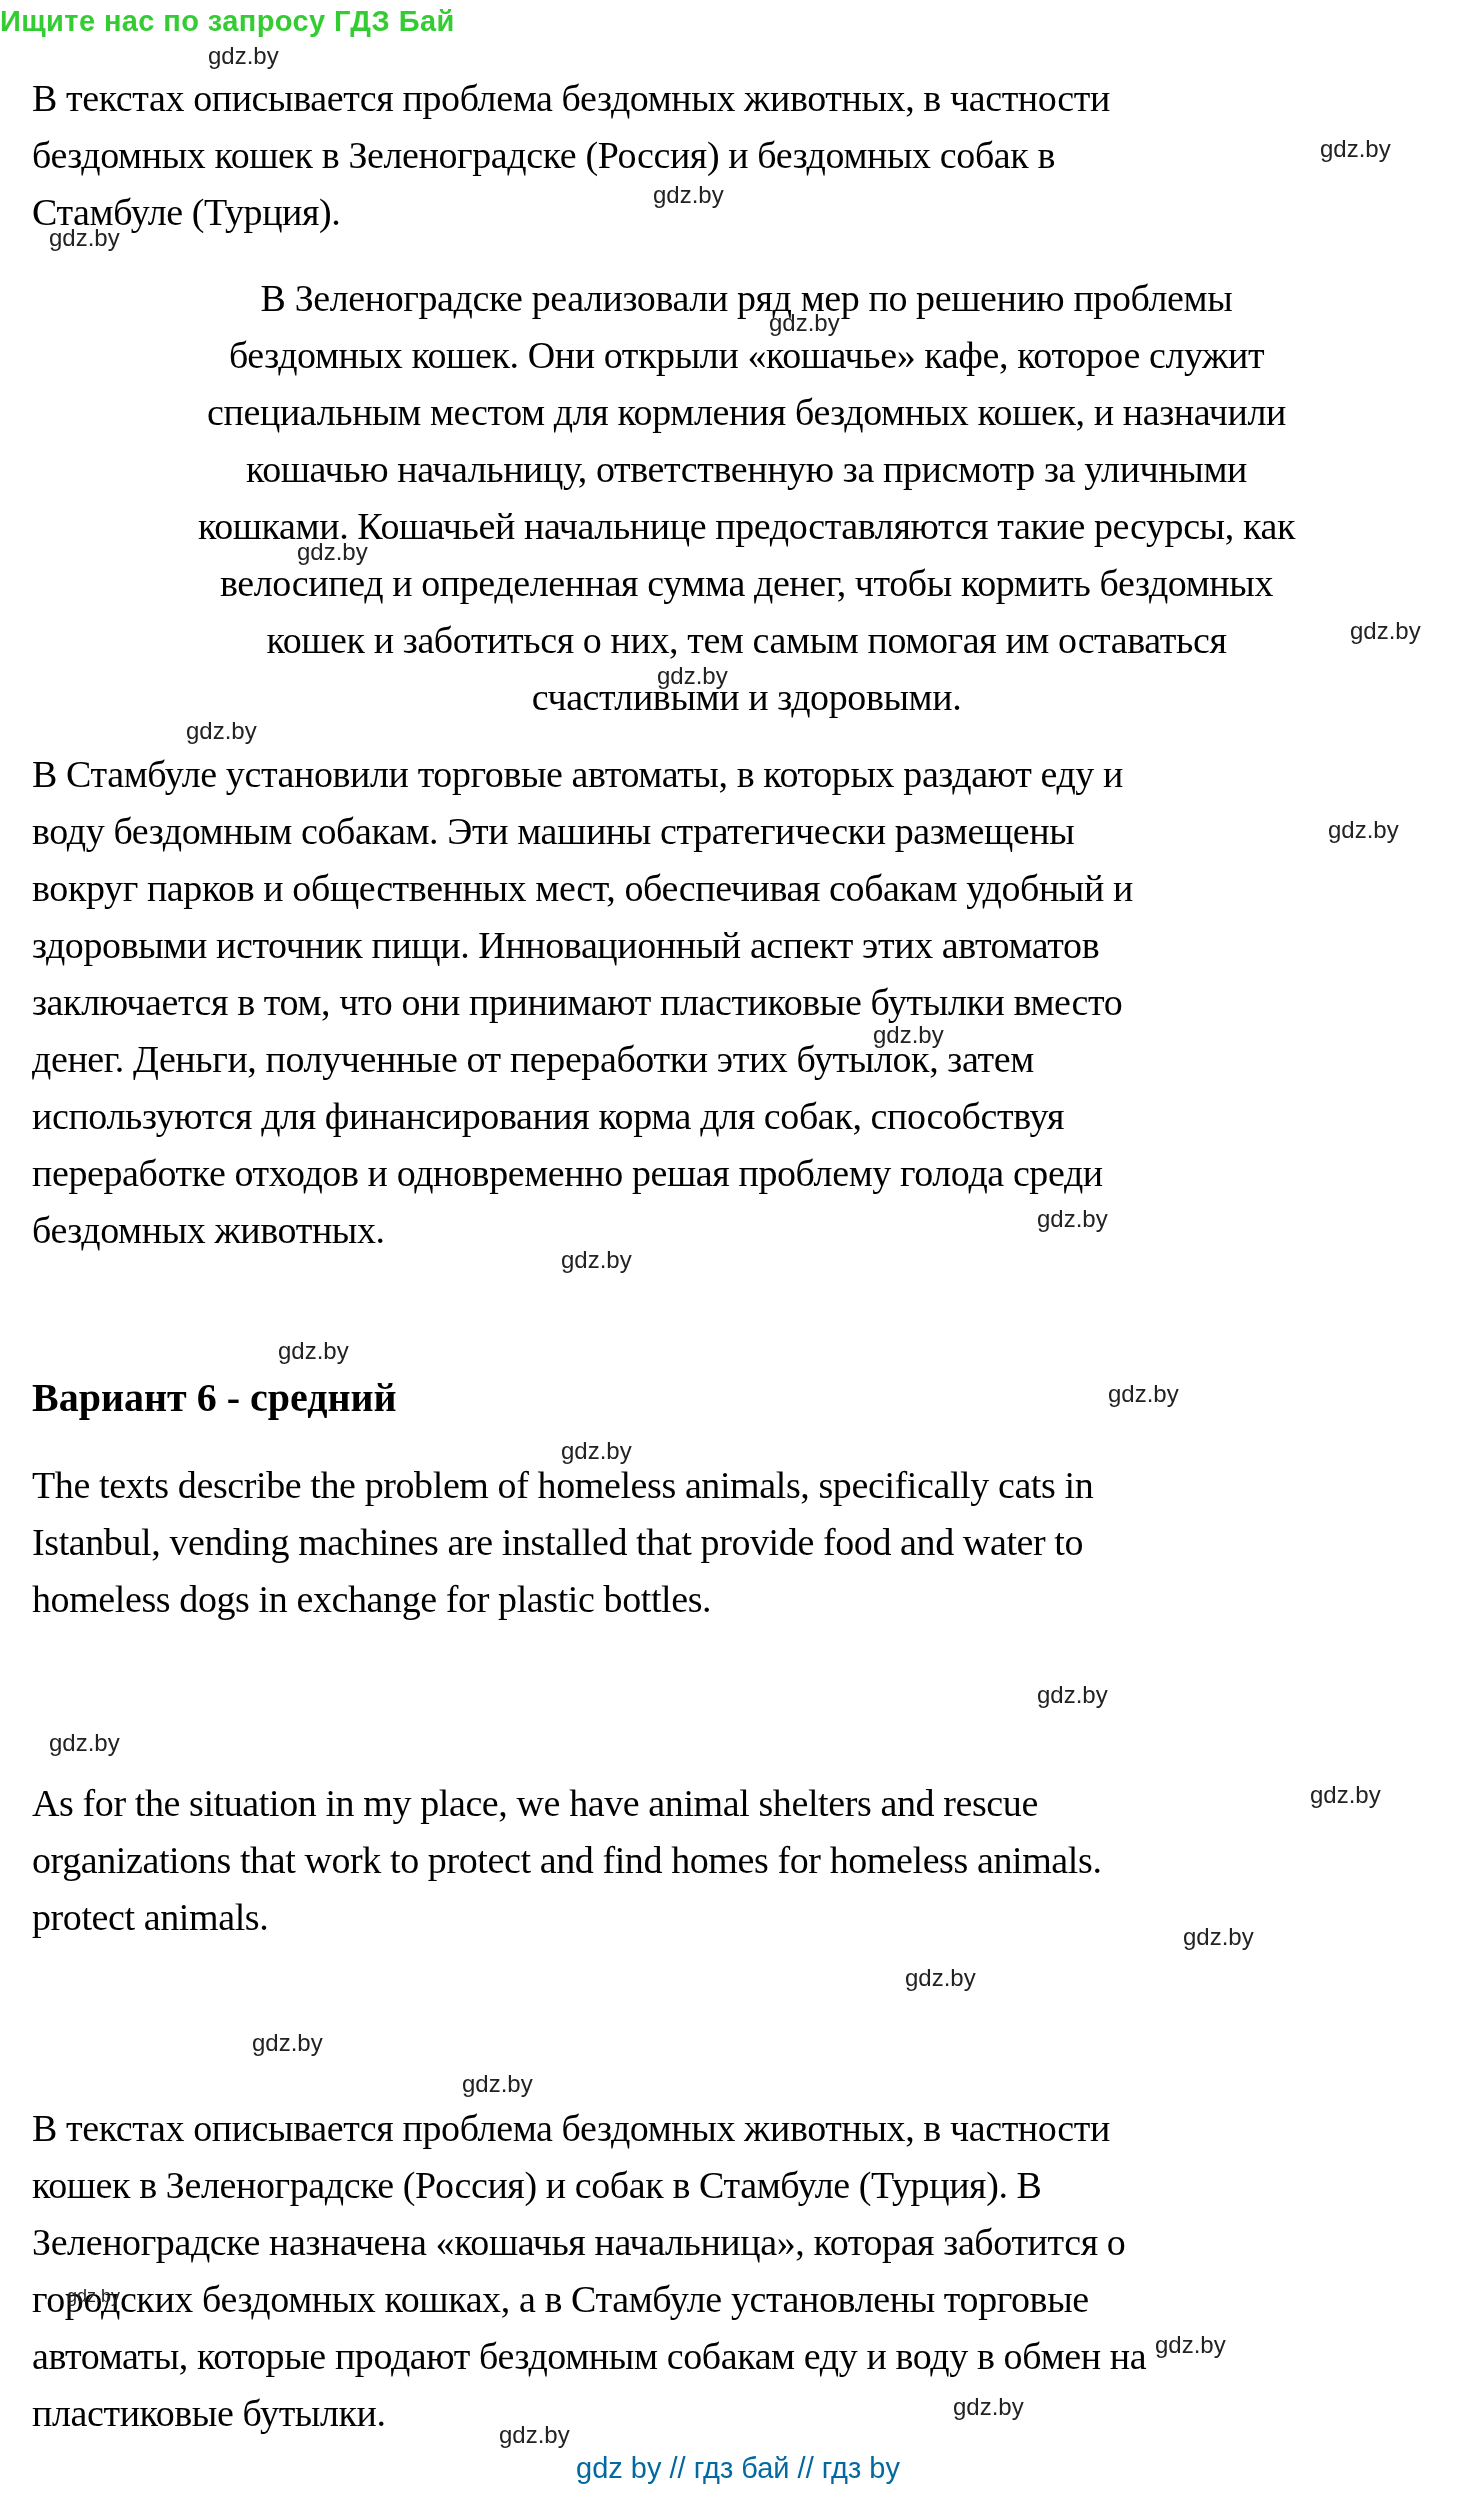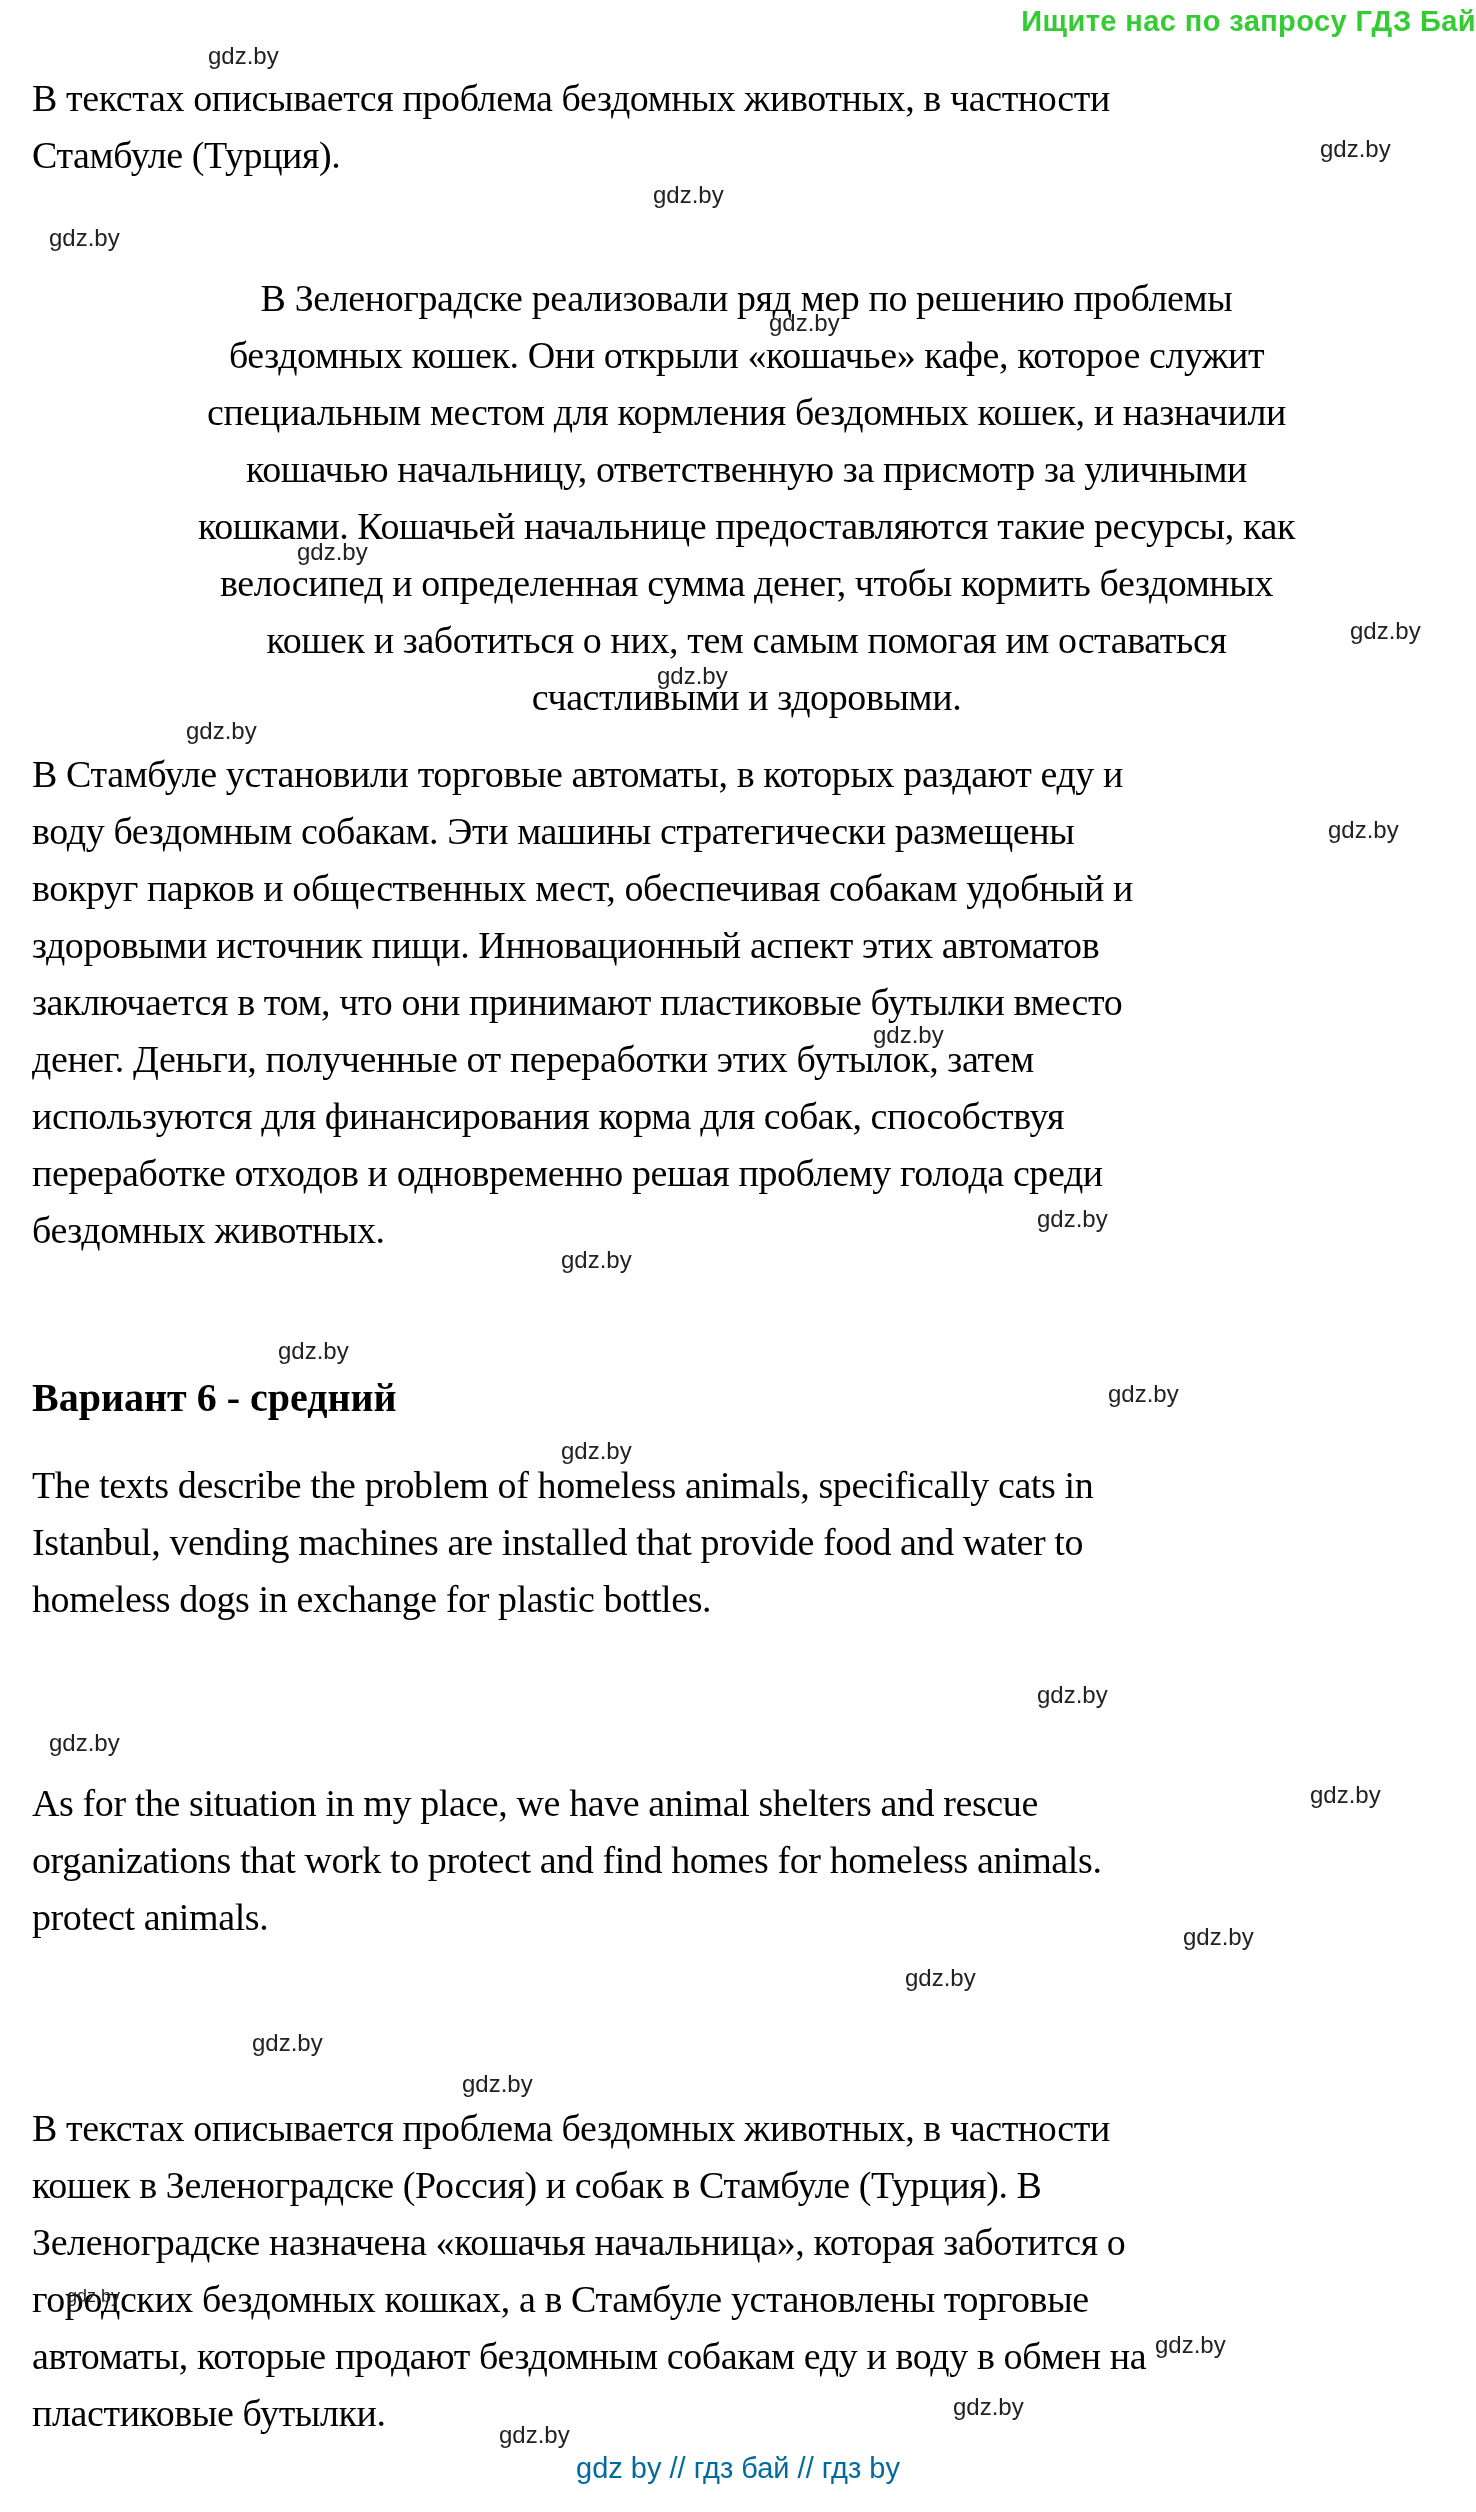--- a/index.html
+++ b/index.html
@@ -10,21 +10,21 @@
     background:#ffffff;
     overflow:hidden;
     font-family:"Liberation Serif", serif;
     color:#000000;
   }
   .promo{
     position:absolute;
     top:4.8px;
     left:0;
     width:100%;
-    text-align:right;
+    text-align:left;
     font-family:"Liberation Sans", sans-serif;
     font-size:29px;
     font-weight:bold;
     letter-spacing:0.4px;
   }
   .para{
     position:absolute;
     left:32px;
     width:1429px;
     font-size:38px;
@@ -68,20 +68,21 @@
 </style>
 </head>
 <body>
 
 <div class="page">
 
   <div class="promo" style="color: rgb(51, 204, 51);">Ищите нас по запросу ГДЗ Бай</div>
 
   <div class="para p1">
       <div class="tline">В текстах описывается проблема бездомных животных, в частности</div>
+      <div class="tline">бездомных кошек в Зеленоградске (Россия) и бездомных собак в</div>
       <div class="tline">Стамбуле (Турция).</div>
     </div>
 
   <div class="para p2">
       <div class="tline">В Зеленоградске реализовали ряд мер по решению проблемы</div>
       <div class="tline">бездомных кошек. Они открыли «кошачье» кафе, которое служит</div>
       <div class="tline">специальным местом для кормления бездомных кошек, и назначили</div>
       <div class="tline">кошачью начальницу, ответственную за присмотр за уличными</div>
       <div class="tline">кошками. Кошачьей начальнице предоставляются такие ресурсы, как</div>
       <div class="tline">велосипед и определенная сумма денег, чтобы кормить бездомных</div>

